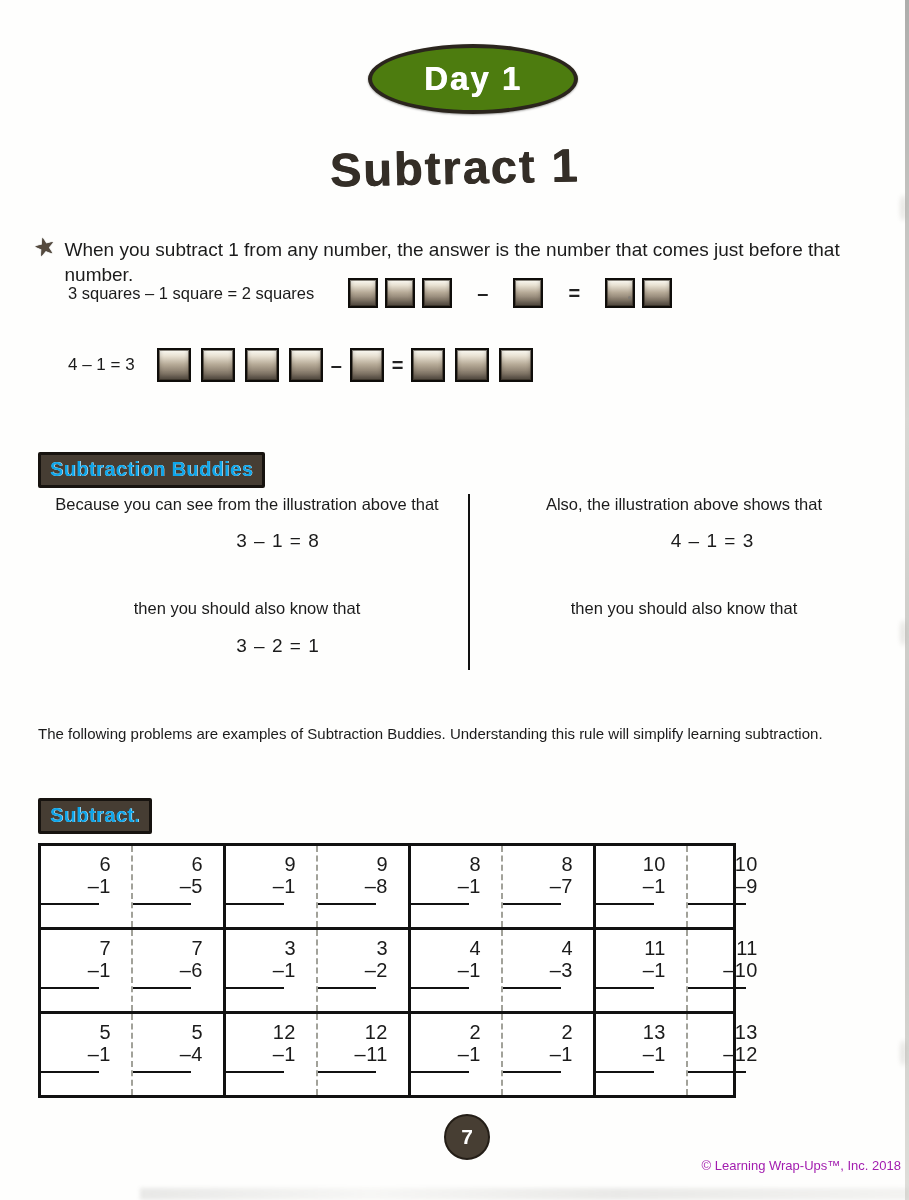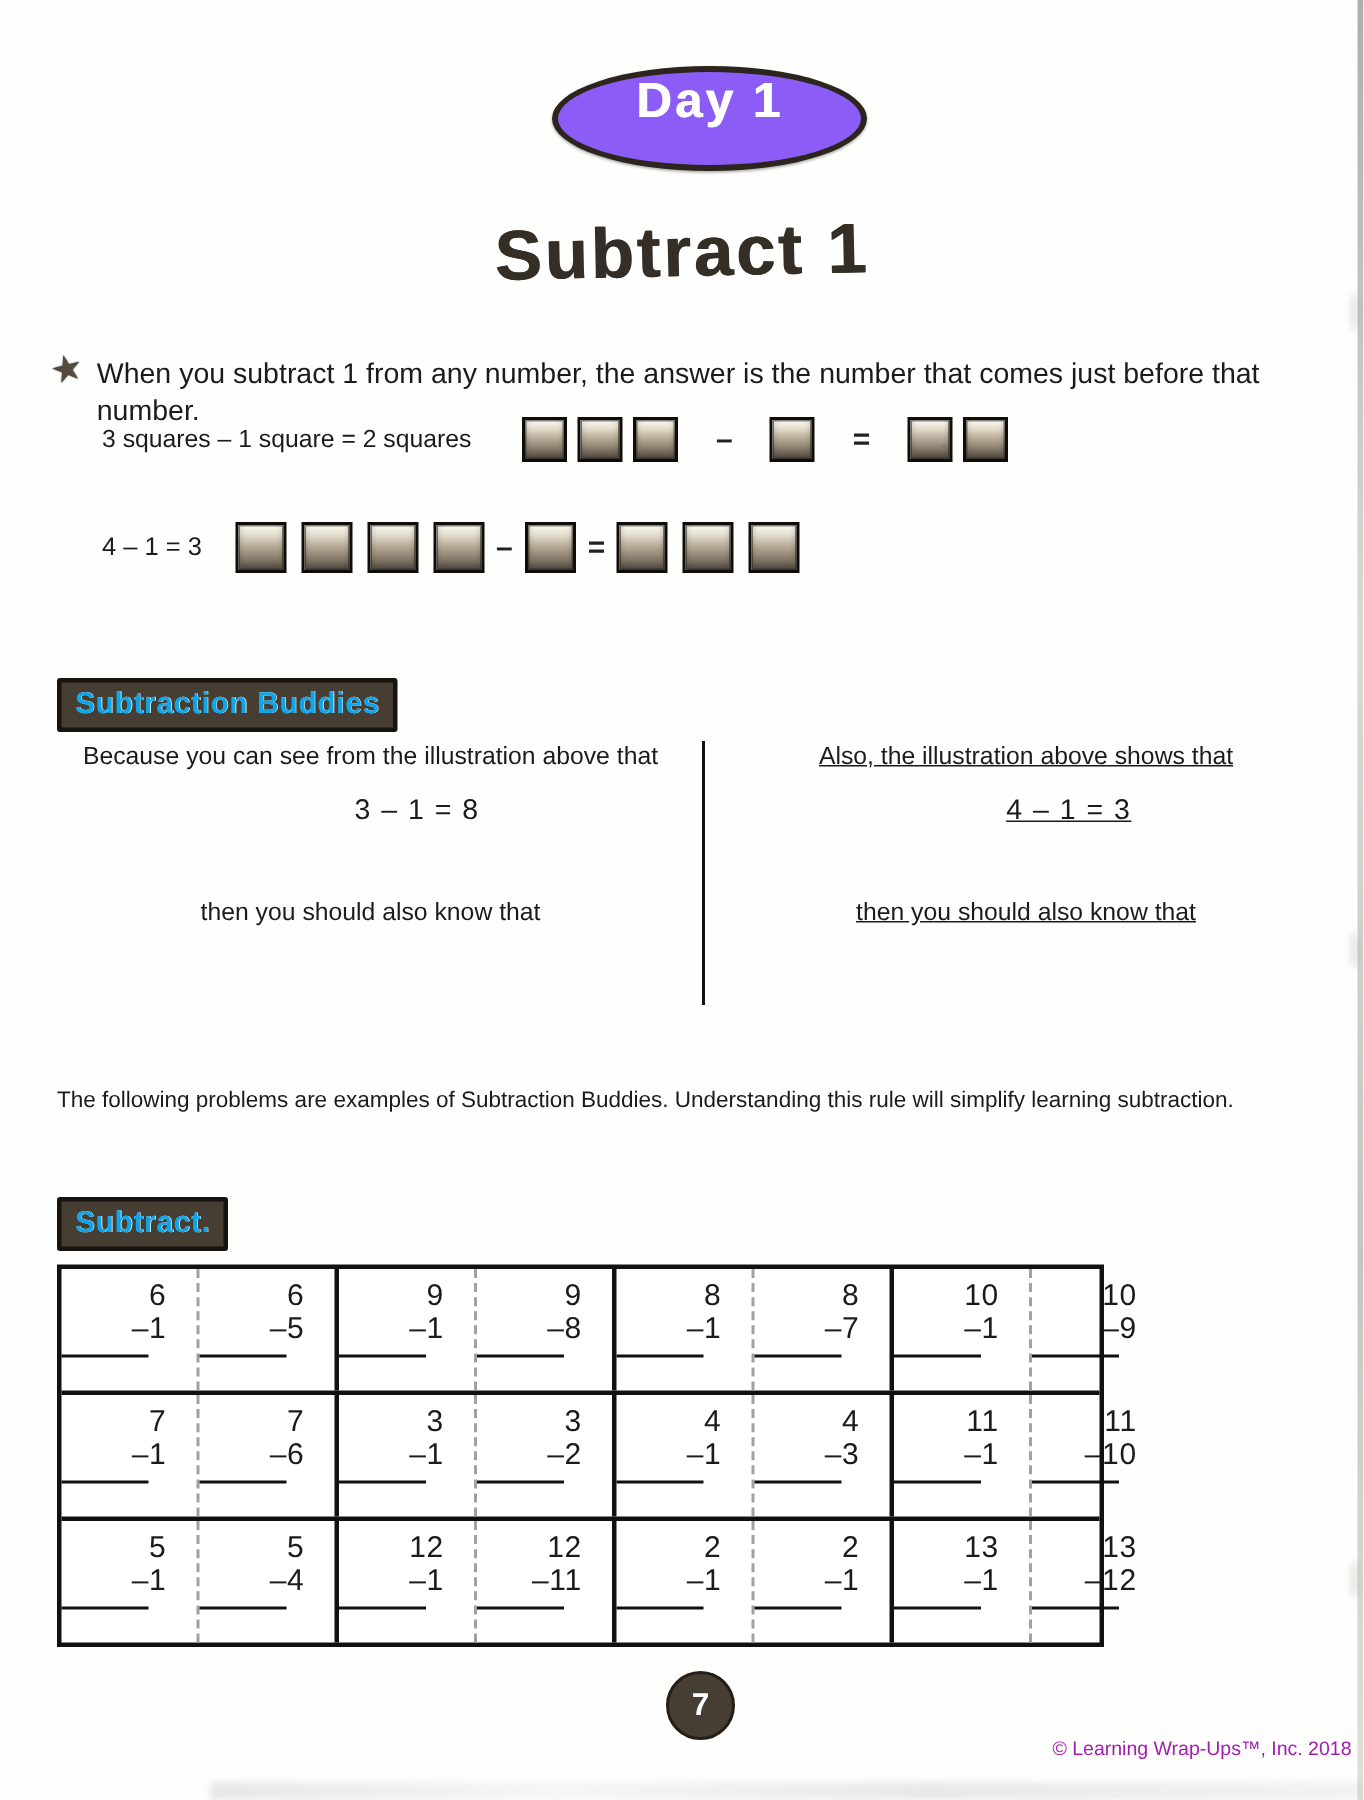--- a/index.html
+++ b/index.html
@@ -7,22 +7,22 @@
     width:909px;height:1200px;position:relative;overflow:hidden;
     background:#fefefd;
     font-family:"Liberation Sans", sans-serif;
     color:#1b1b1b;
   }
   .abs{position:absolute;}
 
   
   .day-oval{
     left:368px;top:44px;width:202px;height:62px;
-    background:#8b5cf6;border:4px solid #2b251d;border-radius:50%;
-    display:flex;align-items:flex-start;justify-content:center;
+    background:#4d7c0f;border:4px solid #2b251d;border-radius:50%;
+    display:flex;align-items:center;justify-content:center;
     box-shadow:0 1px 2px rgba(0,0,0,.35);
   }
   .day-oval span{
     color:#fff;font-size:33px;font-weight:bold;letter-spacing:2px;
     text-shadow:0.6px 0 0 #fff;
   }
 
   
   .sheet-title{
     left:0;top:140px;width:909px;text-align:center;
@@ -65,21 +65,21 @@
     text-shadow:0.4px 0 0 #fff;
   }
   .label-buddies{left:38px;top:452px;}
   .label-subtract{left:38px;top:798px;}
 
   
   .buddies{left:38px;top:494px;width:842px;display:flex;}
   .bud-col{font-size:16.5px;line-height:1.3;text-align:center;}
   .bud-left{flex:0 0 418px;padding-right:12px;}
   .bud-divider{flex:0 0 2px;background:#111;height:176px;}
-  .bud-right{flex:1;padding-left:18px;text-decoration:underline;}
+  .bud-right{flex:1;padding-left:18px;}
   .bud-eq{font-size:19px;letter-spacing:1px;margin-top:14px;padding-left:62px;}
   .bud-right .bud-eq{padding-left:57px;}
   .bud-then{margin-top:44px;}
 
   
   .intro{left:38px;top:722px;width:852px;font-size:15px;line-height:1.62;}
 
   
   .ptable{
     left:38px;top:843px;width:692px;
@@ -172,20 +172,21 @@
   </span>
 </div>
 
 <div class="abs label-buddies dark-label">Subtraction Buddies</div>
 
 <div class="abs buddies">
   <div class="bud-col bud-left">
     <div>Because you can see from the illustration above that</div>
     <div class="bud-eq">3 – 1 = 8</div>
     <div class="bud-then">then you should also know that</div>
+    <div class="bud-eq">3 – 2 = 1</div>
   </div>
   <div class="bud-divider"></div>
   <div class="bud-col bud-right">
     <div>Also, the illustration above shows that</div>
     <div class="bud-eq">4 – 1 = 3</div>
     <div class="bud-then">then you should also know that</div>
   </div>
 </div>
 
 <div class="abs intro">The following problems are examples of Subtraction Buddies. Understanding this rule will simplify learning subtraction.</div>

